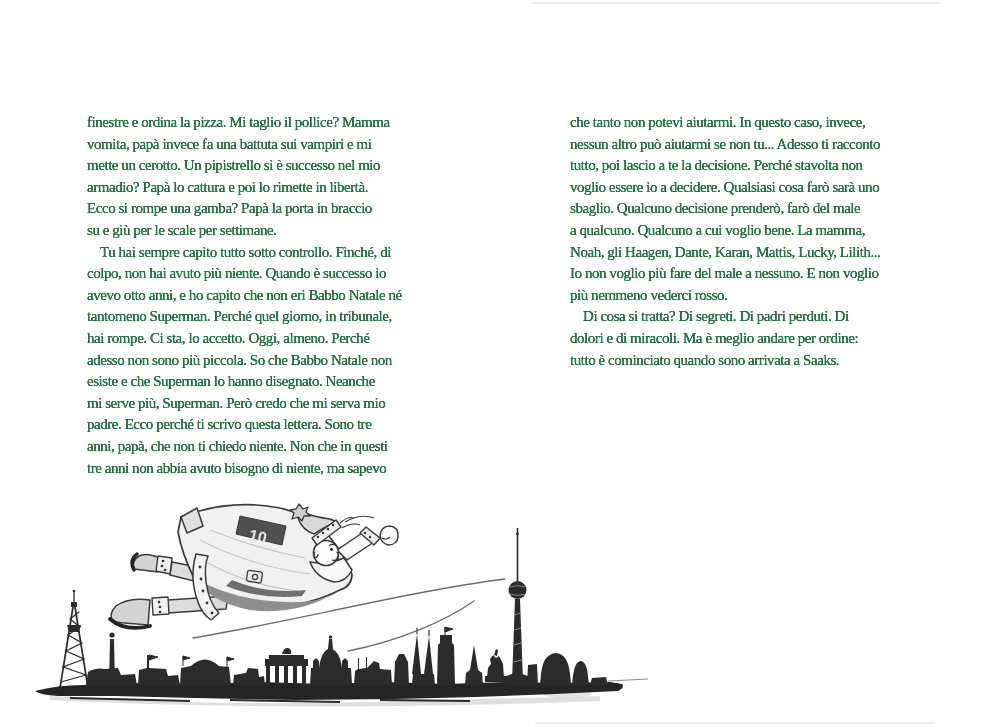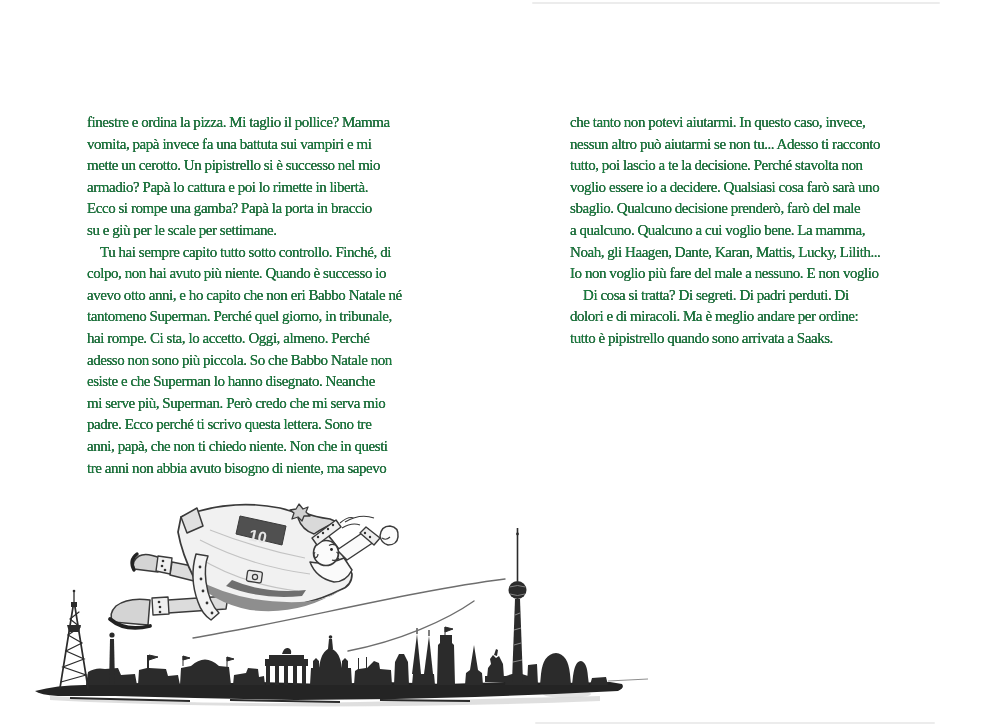--- a/index.html
+++ b/index.html
@@ -47,23 +47,24 @@
 
   <div class="col right">
     <div class="line">che tanto non potevi aiutarmi. In questo caso, invece,</div>
     <div class="line">nessun altro può aiutarmi se non tu... Adesso ti racconto</div>
     <div class="line">tutto, poi lascio a te la decisione. Perché stavolta non</div>
     <div class="line">voglio essere io a decidere. Qualsiasi cosa farò sarà uno</div>
     <div class="line">sbaglio. Qualcuno decisione prenderò, farò del male</div>
     <div class="line">a qualcuno. Qualcuno a cui voglio bene. La mamma,</div>
     <div class="line">Noah, gli Haagen, Dante, Karan, Mattis, Lucky, Lilith...</div>
     <div class="line">Io non voglio più fare del male a nessuno. E non voglio</div>
+    <div class="line">più nemmeno vederci rosso.</div>
     <div class="line indent">Di cosa si tratta? Di segreti. Di padri perduti. Di</div>
     <div class="line">dolori e di miracoli. Ma è meglio andare per ordine:</div>
-    <div class="line">tutto è pipistrello quando sono arrivata a Saaks.</div>
+    <div class="line">tutto è cominciato quando sono arrivata a Saaks.</div>
   </div>
 
   <svg id="illo" viewBox="0 0 680 257">
 
     <g>
 
       <path d="M50,226 Q200,236 360,232 Q480,229 600,226 L600,231 Q420,238 250,236 Q120,234 50,230 Z" fill="#b9b9b9" opacity="0.45"></path>
       <ellipse cx="567" cy="224" rx="24" ry="4" fill="#dcdcdc" opacity="0.8"></ellipse>
       <line x1="608" y1="211" x2="648" y2="209" stroke="#8f8f8f" stroke-width="1.2"></line>
 

